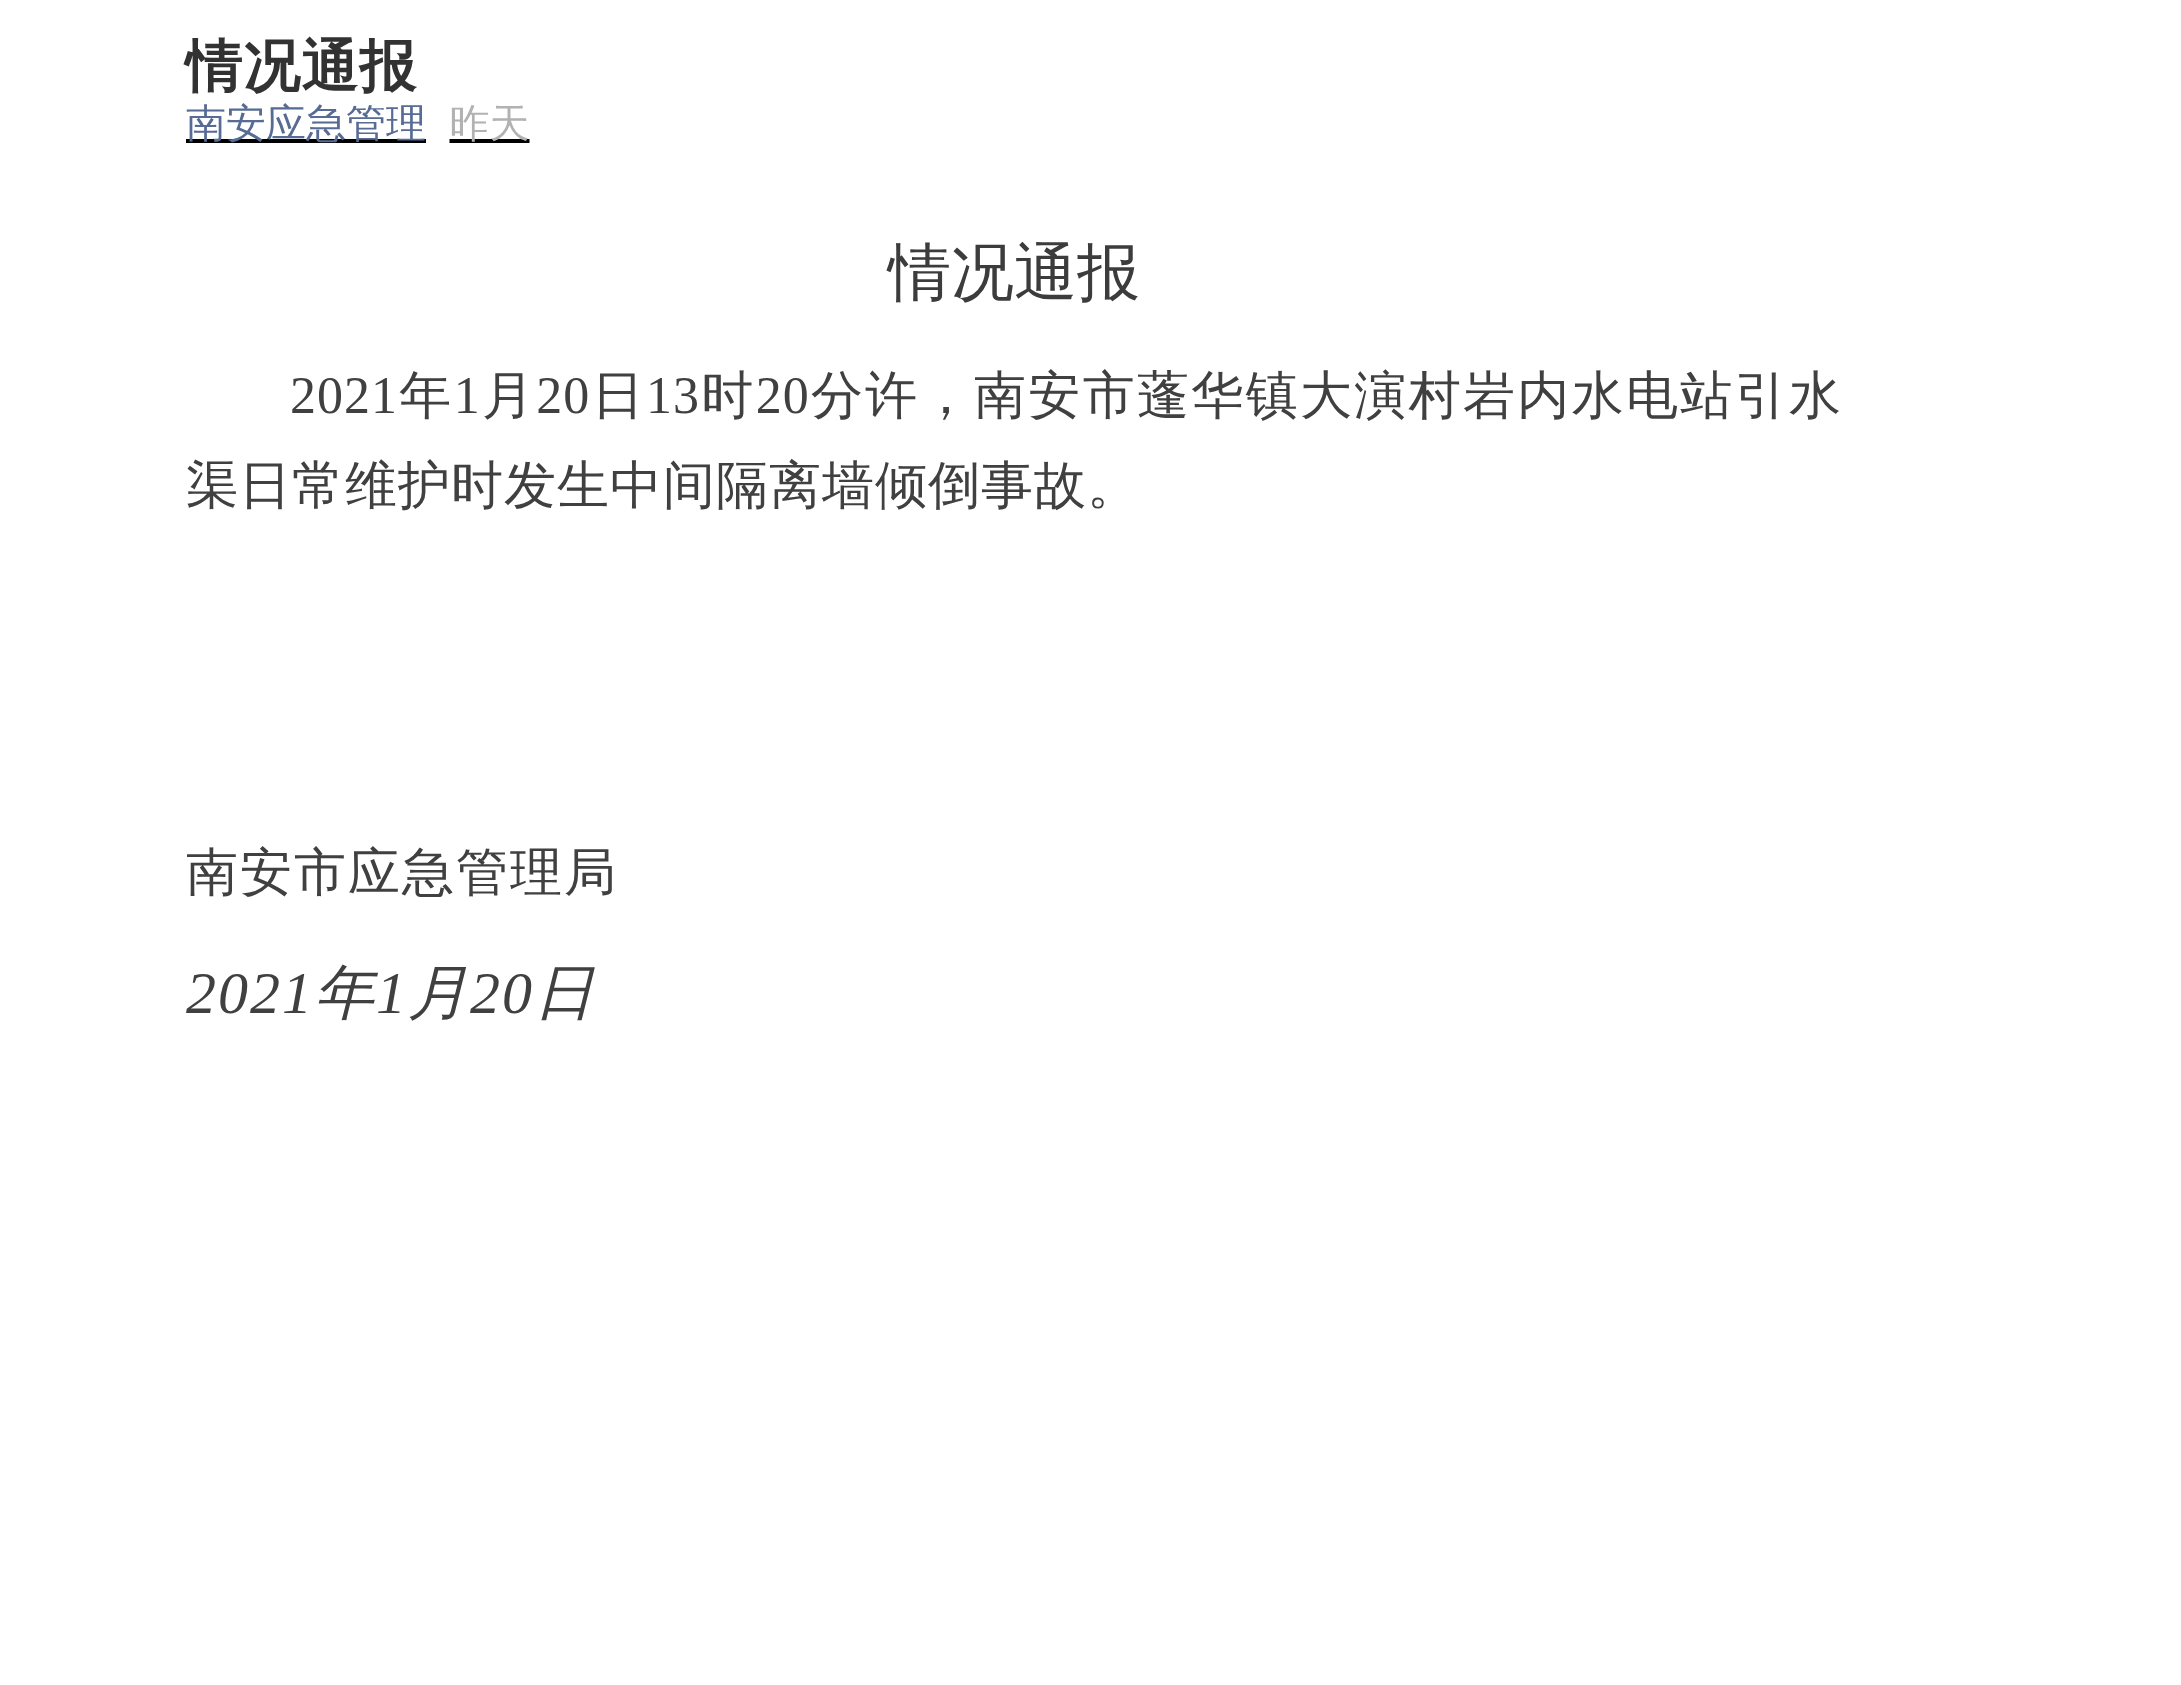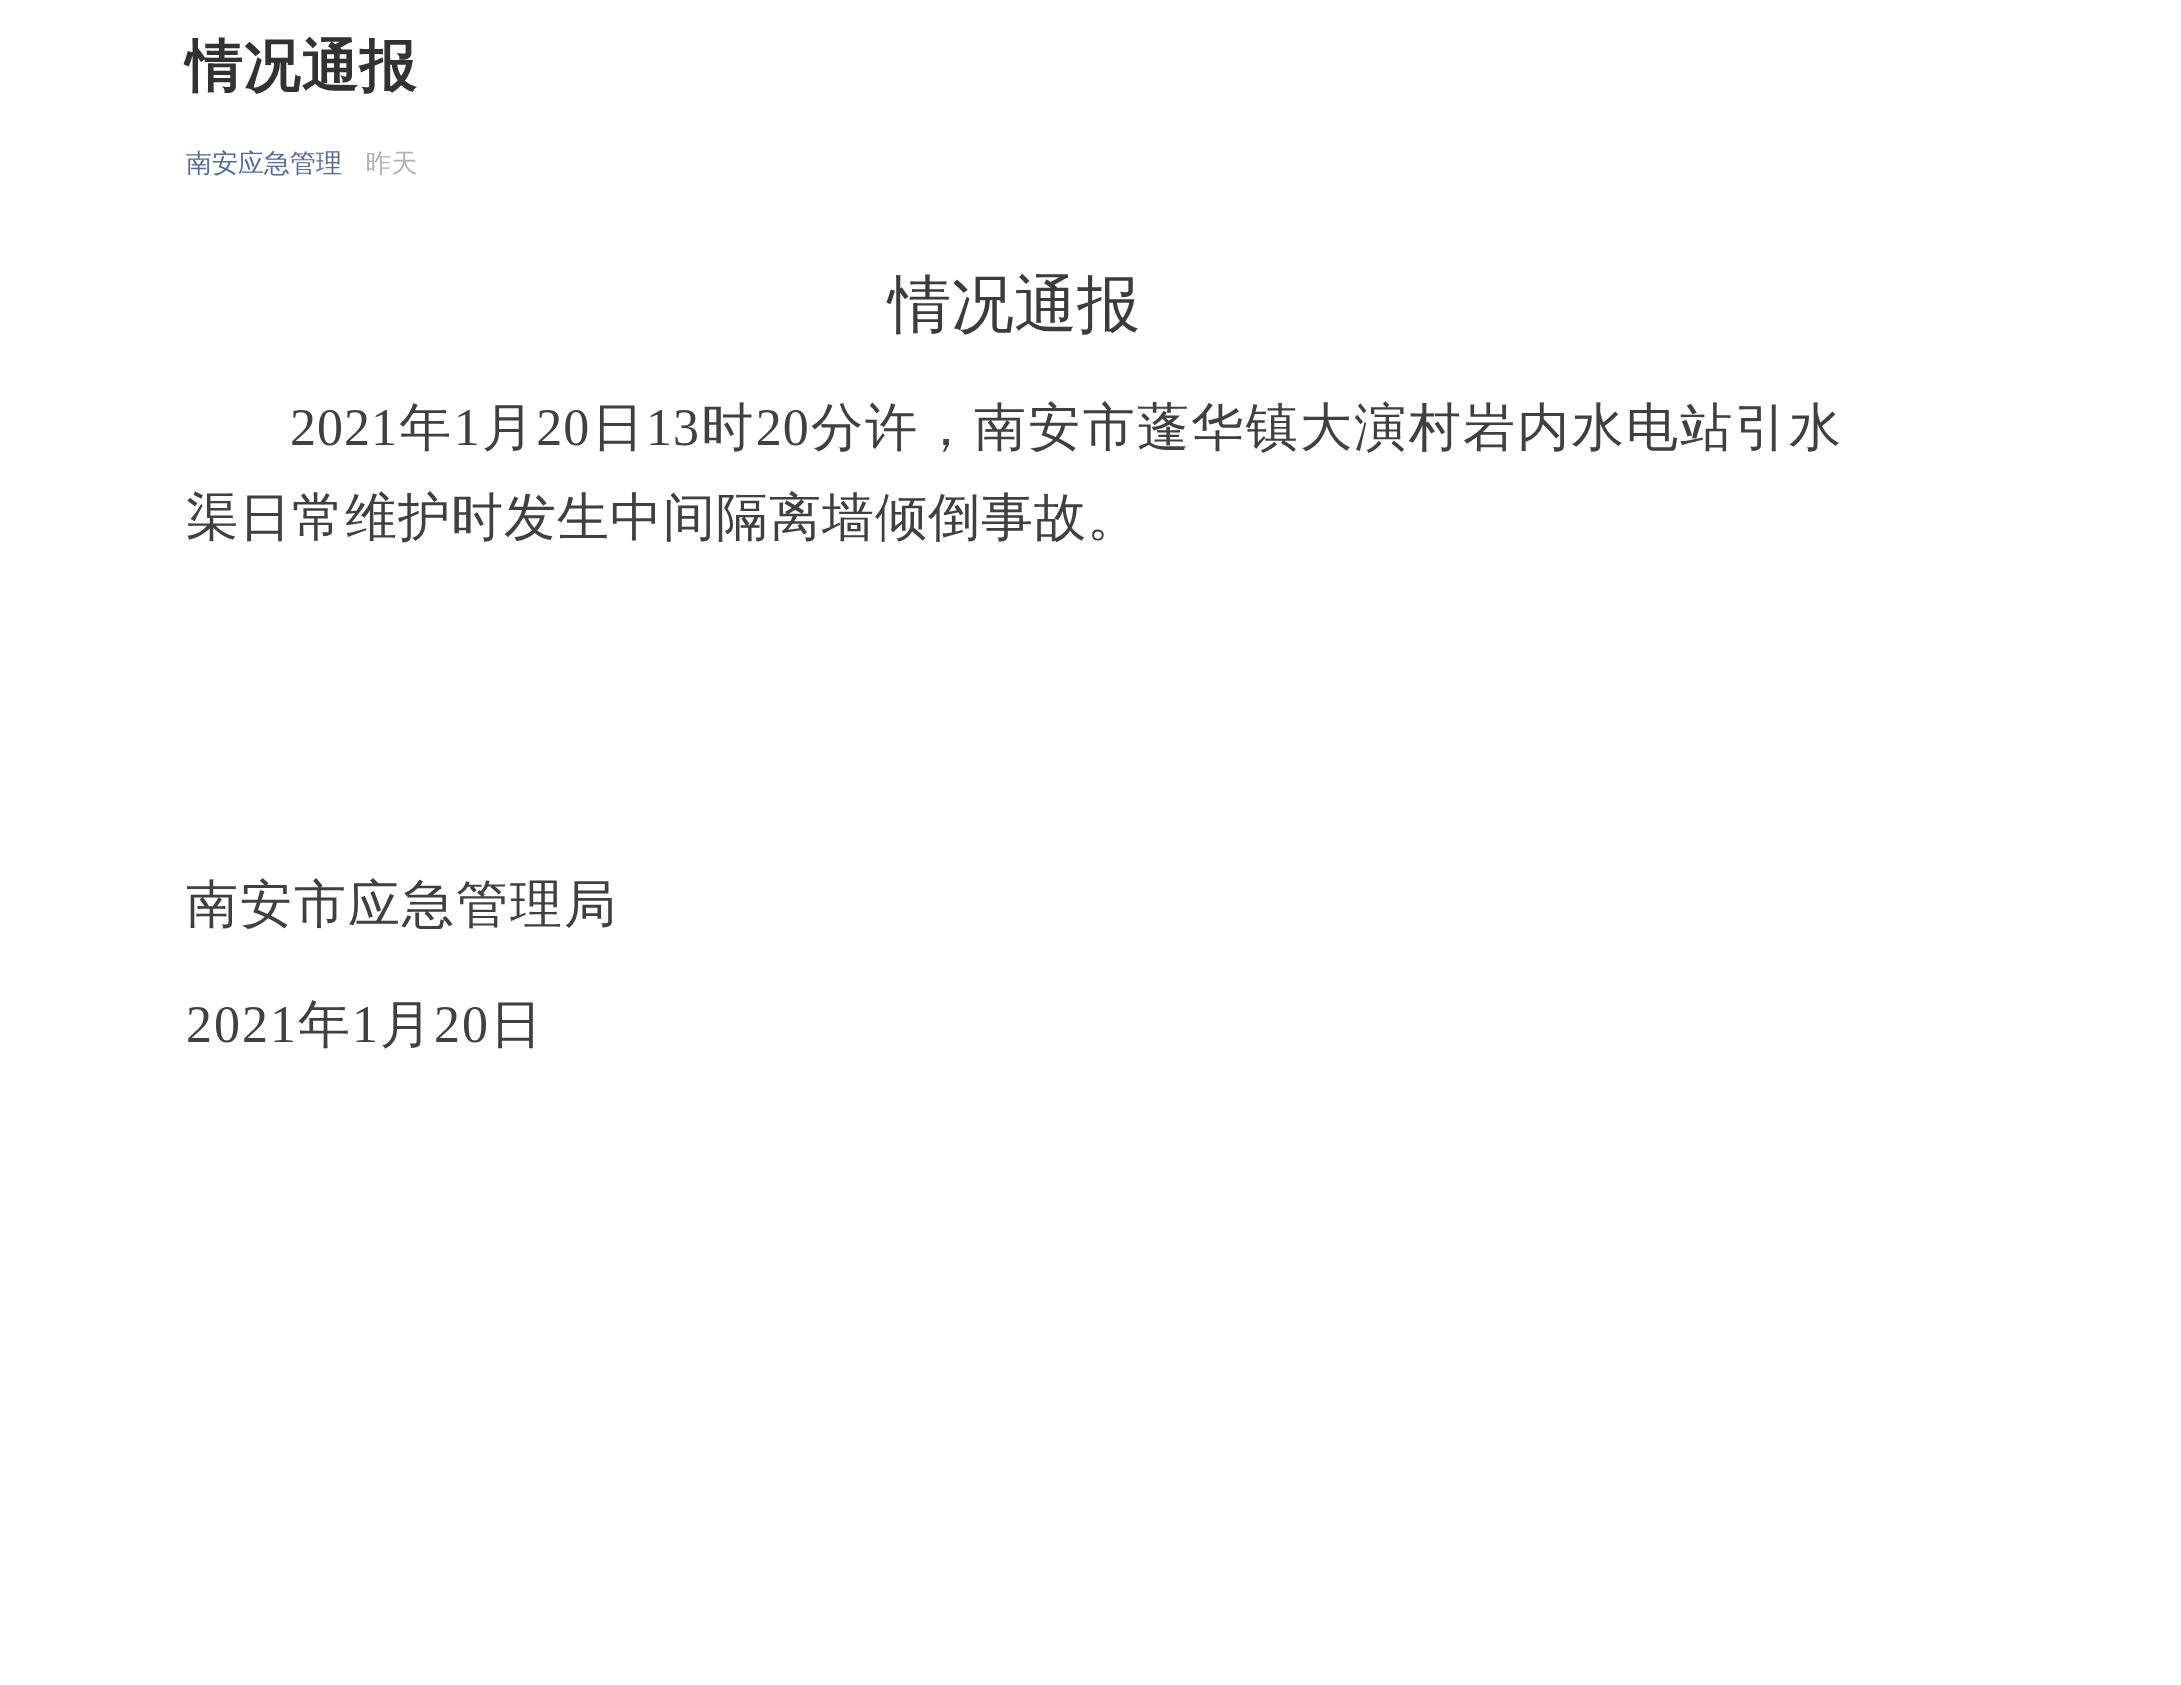--- a/index.html
+++ b/index.html
@@ -22,23 +22,23 @@
     margin: 0;
     padding-top: 33px;
     font-size: 57px;
     font-weight: bold;
     line-height: 1.15;
     color: #323232;
     letter-spacing: 1px;
     font-family: "Liberation Sans", "DejaVu Sans", sans-serif;
   }
   .byline {
-    margin-top: 49px;
-    font-size: 26px;
+    font-size: 40px;
     line-height: 1.2;
+    text-decoration: underline;
   }
   .account-link {
     color: #576b95;
     text-decoration: none;
     cursor: pointer;
   }
   .publish-time {
     color: #b2b2b2;
     margin-left: 23.5px;
   }
@@ -70,24 +70,25 @@
     text-align: left;
   }
   .signature-org {
     margin: 0;
     font-size: 52px;
     line-height: 104px;
     letter-spacing: 2px;
   }
   .signature-date {
     margin: 15.7px 0 0 0;
-    font-size: 52px;
+    font-size: 60px;
     line-height: 104px;
     padding-right: 39px;
     letter-spacing: 2px;
+    font-style: italic;
   }
 </style>
 </head>
 <body>
 
 <div class="content">
 
   <h1 class="page-title">情况通报</h1>
 
   <div class="byline">

